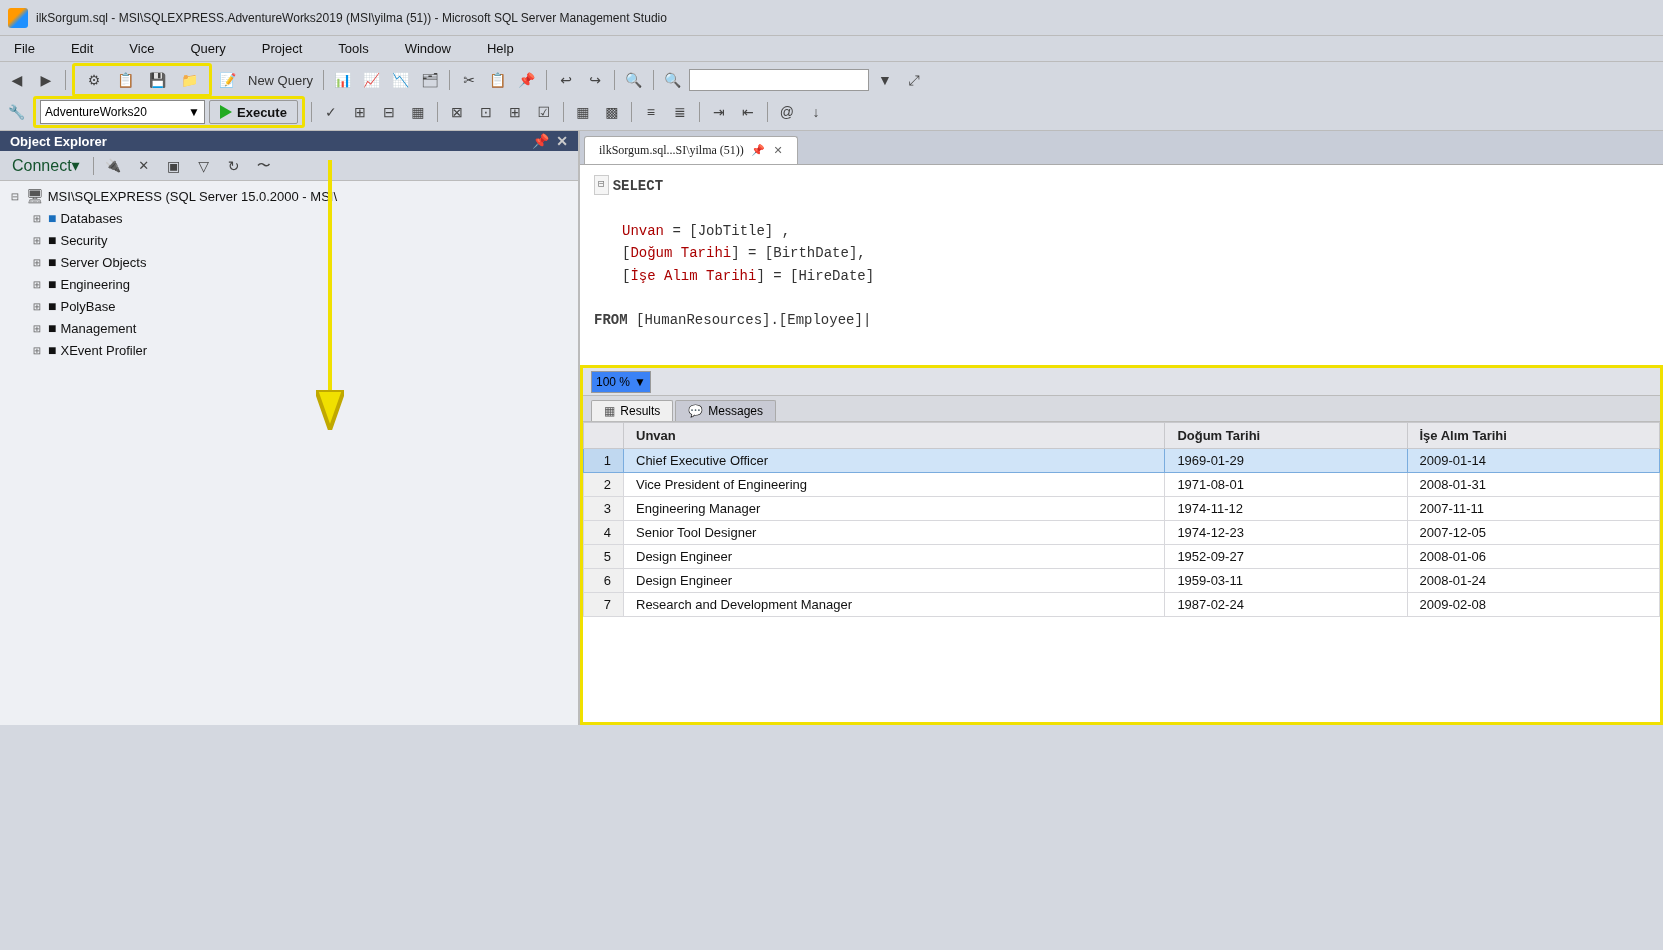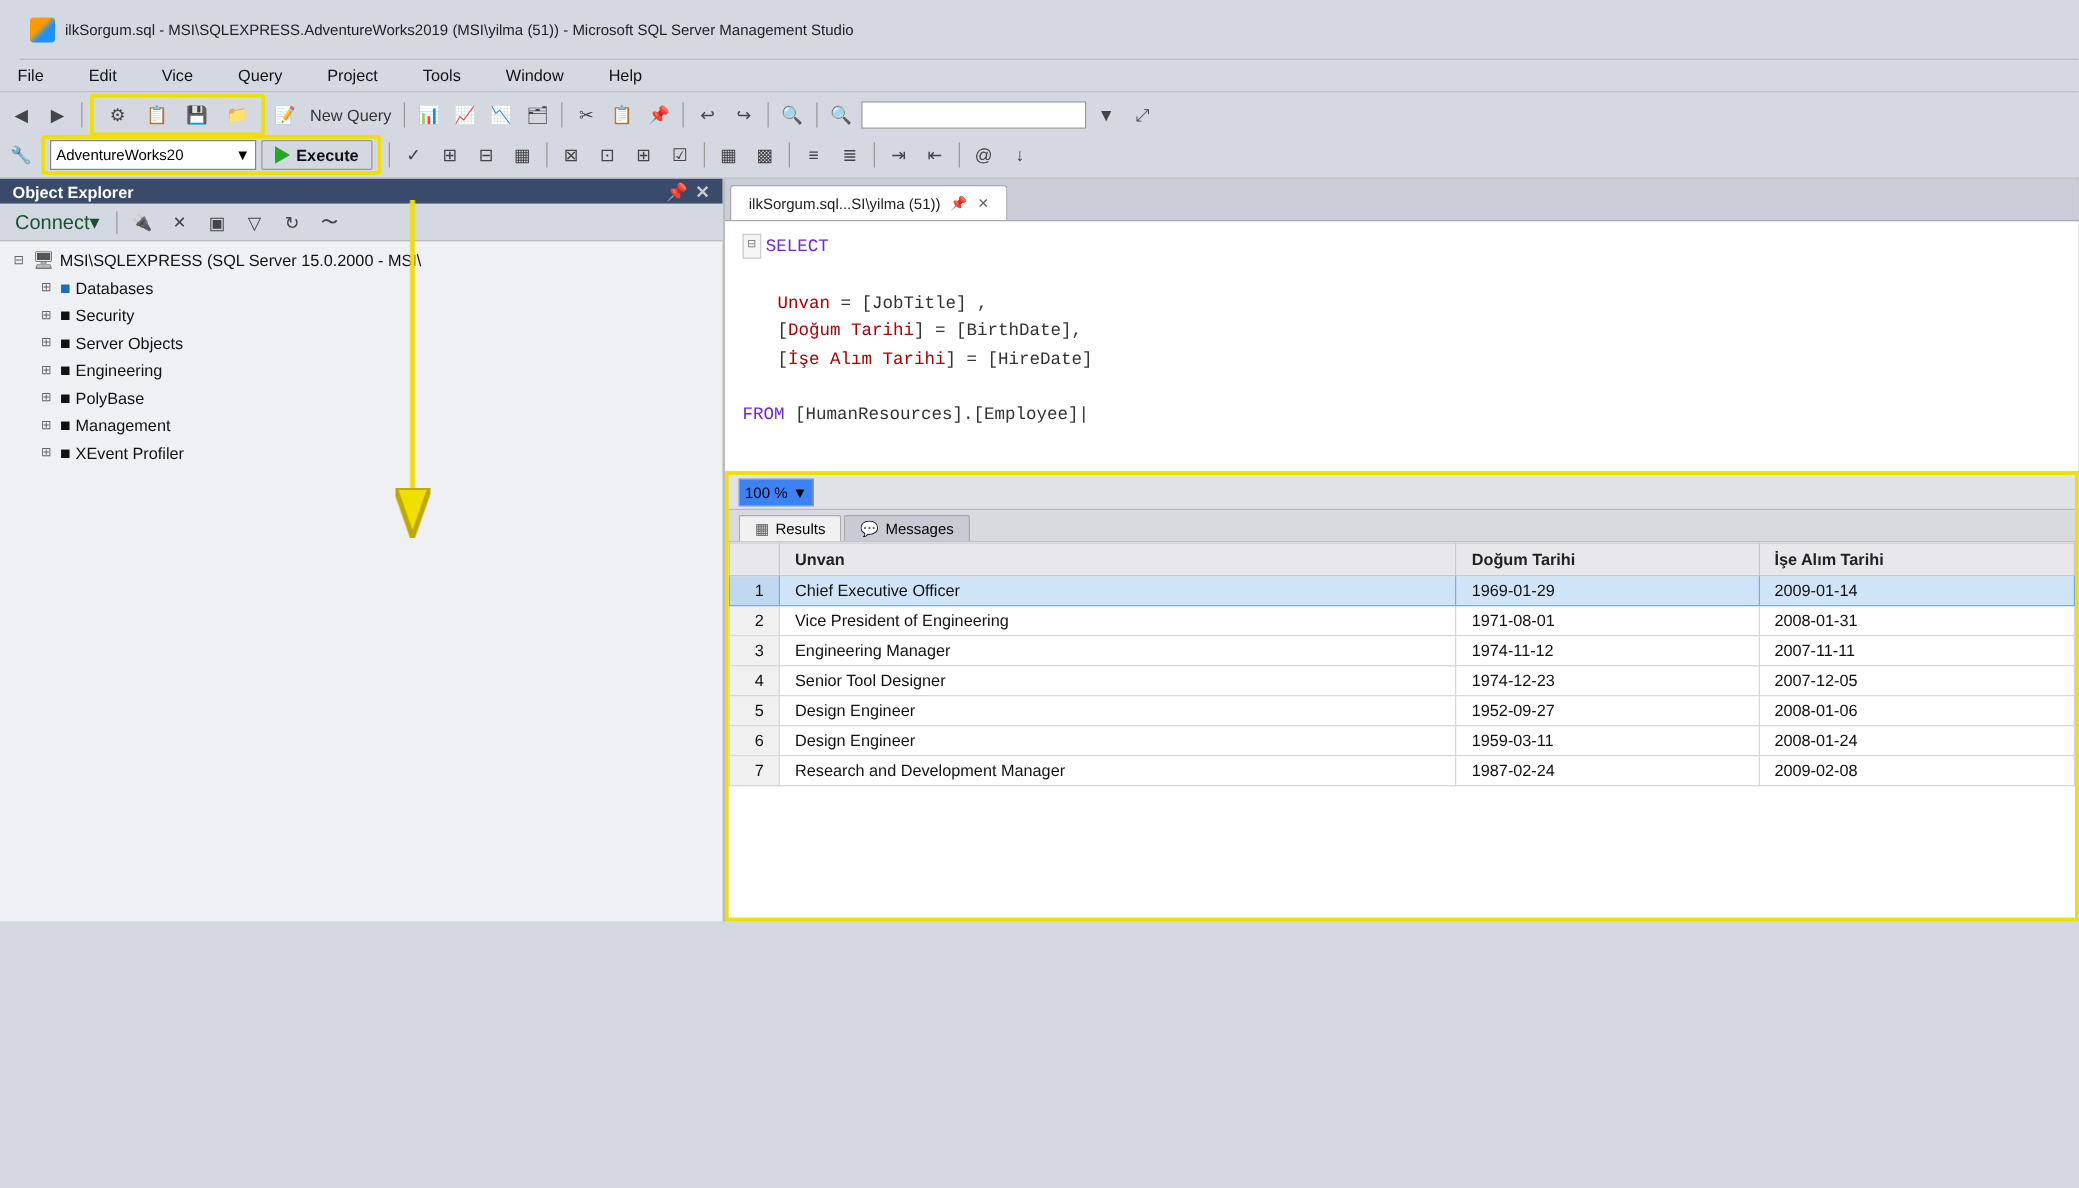--- a/index.html
+++ b/index.html
@@ -8,27 +8,26 @@
       font-size: 13px;
       background: #d4d8e0;
       width: 1663px;
       height: 950px;
       overflow: hidden;
     }
 
     
     .title-bar {
       background: #d4d8e0;
-      height: 48px;
+      height: 36px;
       display: flex;
       align-items: center;
       padding: 0 8px;
       gap: 8px;
       border-bottom: 1px solid #bbb;
-      margin-left: 16px;
     }
     .title-bar-icon {
       width: 20px;
       height: 20px;
       background: linear-gradient(135deg, #f90 40%, #1e90ff 60%);
       border-radius: 3px;
       flex-shrink: 0;
     }
     .title-bar-text {
       font-size: 12px;
@@ -207,20 +206,21 @@
     .server-icon { color: #555; }
     .db-icon { color: #1a6fbd; }
     .editor-tab-bar {
       background: #c8cdd8;
       display: flex;
       align-items: flex-end;
       padding-top: 4px;
       padding-left: 4px;
       height: 34px;
       border-bottom: 1px solid #aaa;
+      font-family: Liberation Serif, serif;
     }
     .editor-tab {
       background: #e8e8ec;
       border: 1px solid #aaa;
       border-bottom: none;
       padding: 4px 14px;
       font-size: 12px;
       color: #222;
       cursor: pointer;
       border-radius: 3px 3px 0 0;
@@ -248,21 +248,21 @@
       flex: 1;
       background: white;
       padding: 10px 10px 10px 14px;
       font-family: Consolas, 'Courier New', monospace;
       font-size: 14px;
       line-height: 1.6;
       overflow-y: auto;
       color: #333;
       min-height: 0;
     }
-    .sql-keyword { color: #6d28d9; font-weight: normal; }
+    .sql-keyword { color: #404040; font-weight: bold; }
     .sql-identifier { color: #333; }
     .sql-alias { color: #aa0000; }
     .sql-collapse {
       color: #888;
       border: 1px solid #ccc;
       padding: 0 3px;
       margin-right: 4px;
       font-size: 11px;
       cursor: pointer;
       background: #f5f5f5;

